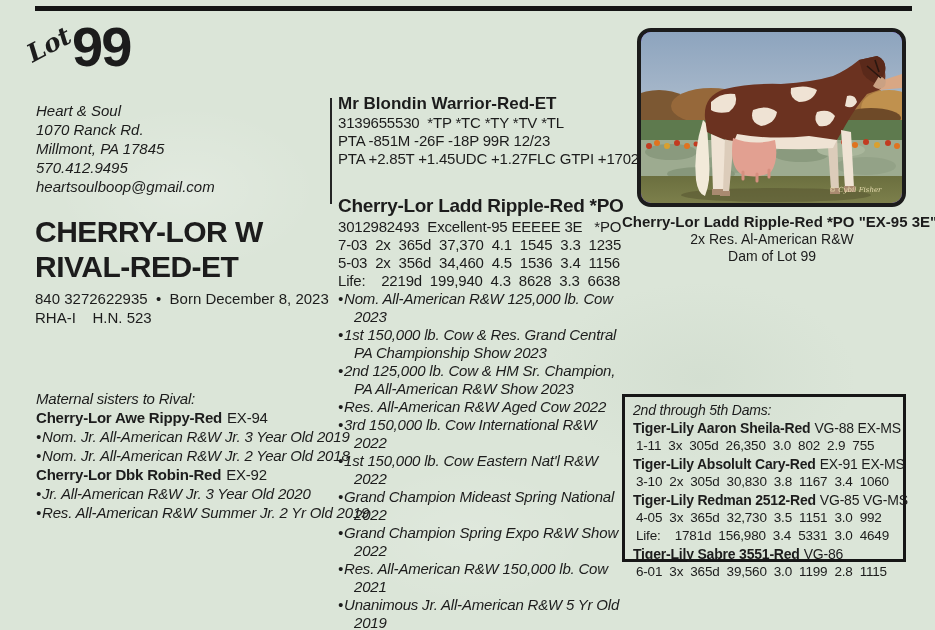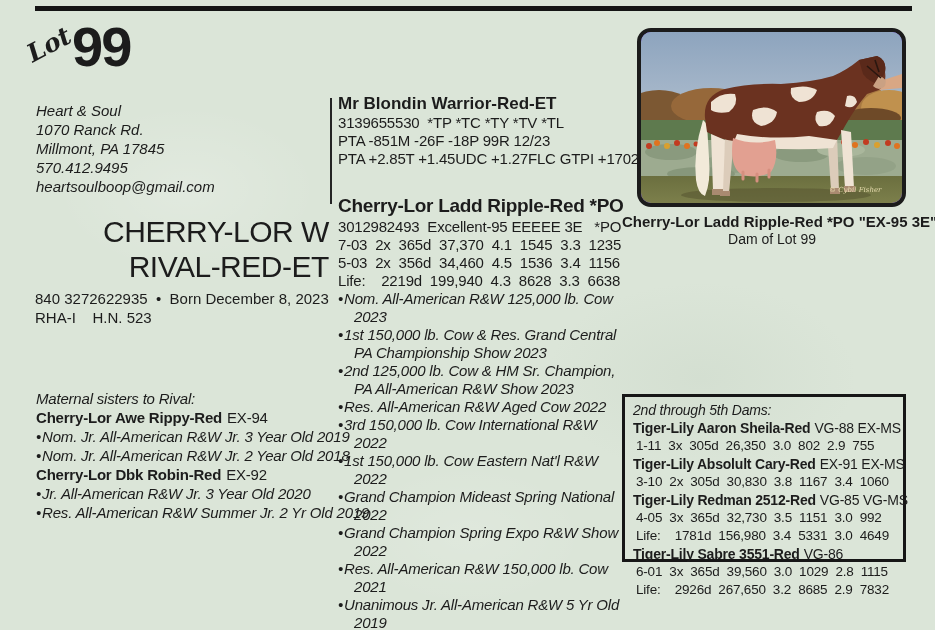--- a/index.html
+++ b/index.html
@@ -27,21 +27,21 @@
   }
   .lot-number{
     left:72px;top:14px;font-size:56px;font-weight:bold;letter-spacing:-2px;
   }
 
   
   .seller{left:36px;top:101px;font-style:italic;font-size:15px;line-height:19px;}
 
   
   .animal{left:35px;top:214px;}
-  .animal .name{font-size:30px;font-weight:normal;line-height:35px;letter-spacing:-0.5px;text-align:right;}
+  .animal .name{font-size:30px;font-weight:bold;line-height:35px;letter-spacing:-0.5px;}
   .animal .reg{font-size:15px;line-height:19px;margin-top:5px;white-space:pre-wrap;}
 
   
   .sisters{left:36px;top:389px;font-size:15px;line-height:19px;width:302px;letter-spacing:-0.2px;}
   .sisters .hd{font-style:italic;}
   .sis-name{font-weight:bold;white-space:nowrap;}
   .sis-name .score{font-weight:normal;margin-left:5px;}
   .sis-award{font-style:italic;white-space:nowrap;}
   .sis-award::before{content:"\2022";margin-right:1px;}
 
@@ -249,20 +249,21 @@
       <rect x="203" y="154" width="11" height="6" fill="#a98a70"></rect>
 
       <path d="M226,34 L240,46 M234,28 L238,40" stroke="#2a1710" stroke-width="1.6"></path>
     </g>
     <text x="188" y="160" font-size="7" font-style="italic" font-family="DejaVu Serif, serif" fill="#e6dcae">© Cybil Fisher</text>
   </svg>
 </div>
 
 <div class="abs caption">
   <div class="c1">Cherry-Lor Ladd Ripple-Red *PO "EX-95 3E"</div>
+  <div class="c2">2x Res. Al-American R&amp;W</div>
   <div class="c2">Dam of Lot 99</div>
 </div>
 
 <div class="abs damsbox">
   <div class="hd">2nd through 5th Dams:</div>
 
   <div class="db-name">
     <span>Tiger-Lily Aaron Sheila-Red</span><span class="score">VG-88 EX-MS</span>
   </div>
   <div class="db-rec">1-11  3x  305d  26,350  3.0  802  2.9  755</div>
@@ -274,15 +275,14 @@
 
   <div class="db-name">
     <span>Tiger-Lily Redman 2512-Red</span><span class="score">VG-85 VG-MS</span>
   </div>
   <div class="db-rec">4-05  3x  365d  32,730  3.5  1151  3.0  992</div>
   <div class="db-rec">Life:    1781d  156,980  3.4  5331  3.0  4649</div>
 
   <div class="db-name">
     <span>Tiger-Lily Sabre 3551-Red</span><span class="score">VG-86</span>
   </div>
-  <div class="db-rec">6-01  3x  365d  39,560  3.0  1029  2.8  1115</div>
-  <div class="db-rec">Life:    2926d  267,650  3.2  8685  2.9  7832</div>
+  <div class="db-rec">6-01  3x  365d  39,560  3.0  1199  2.8  1115</div>
 </div>
 
 </body></html>

